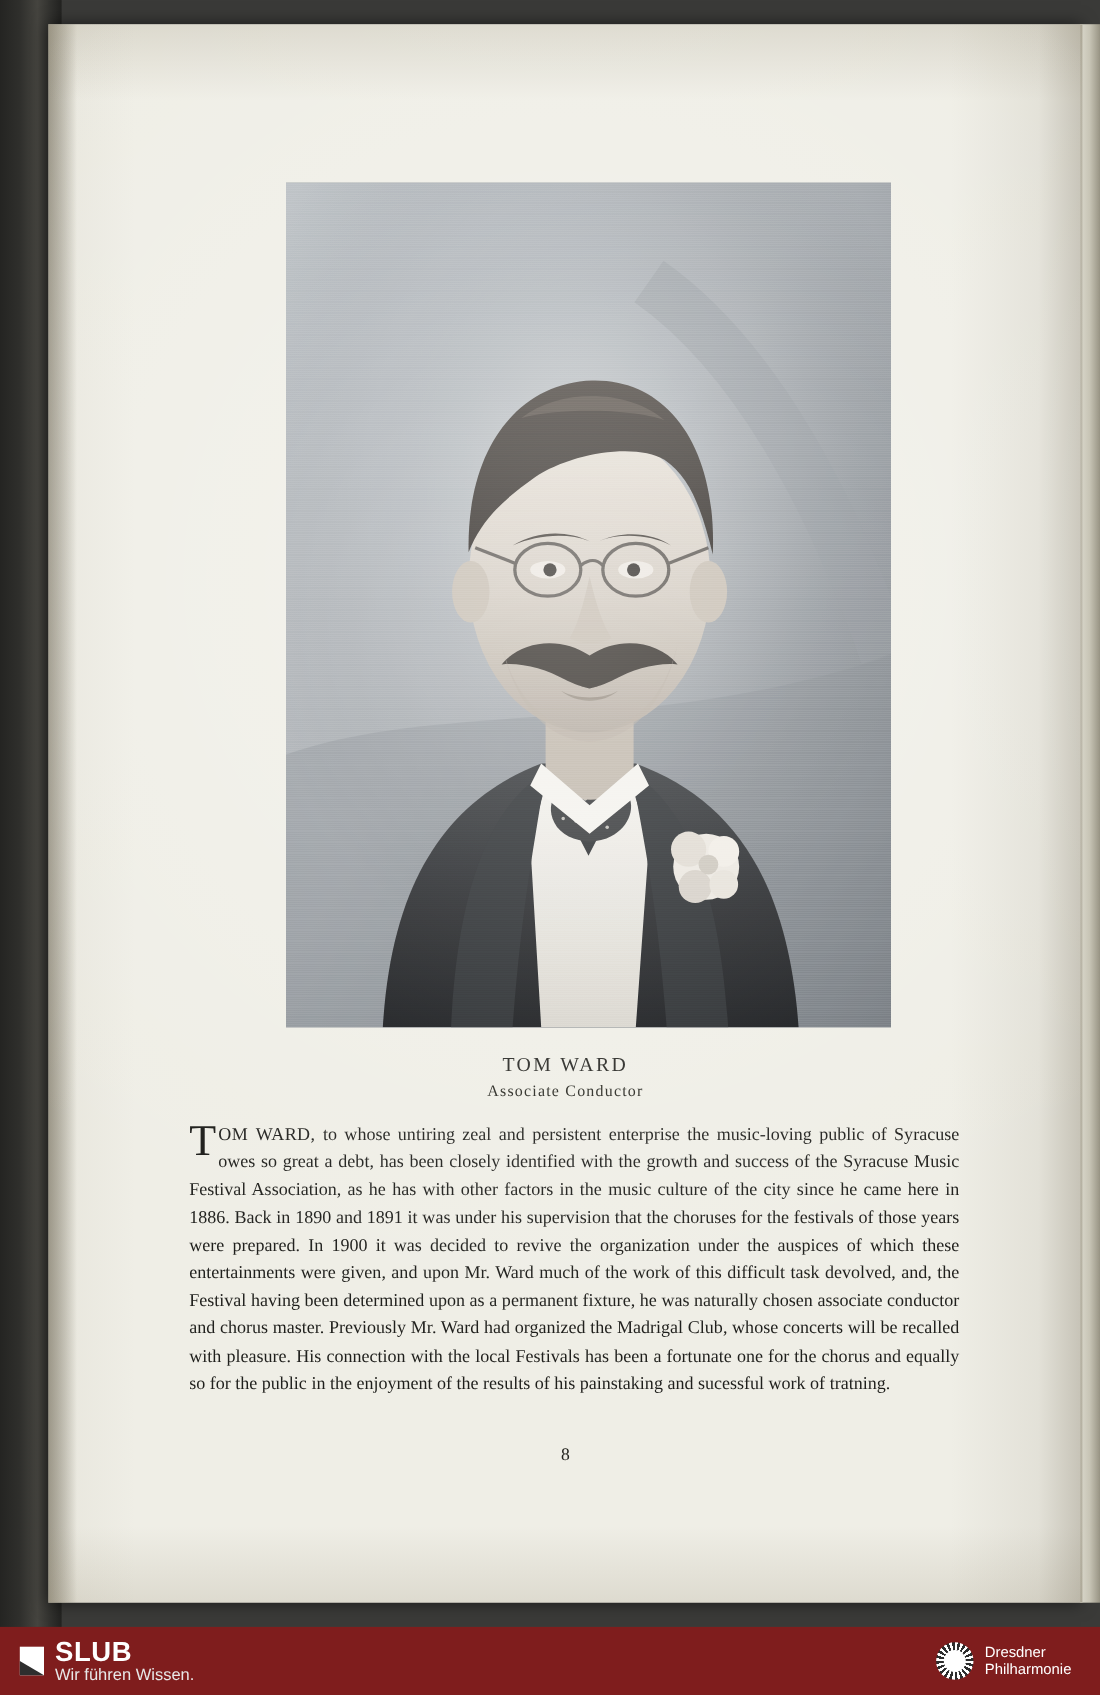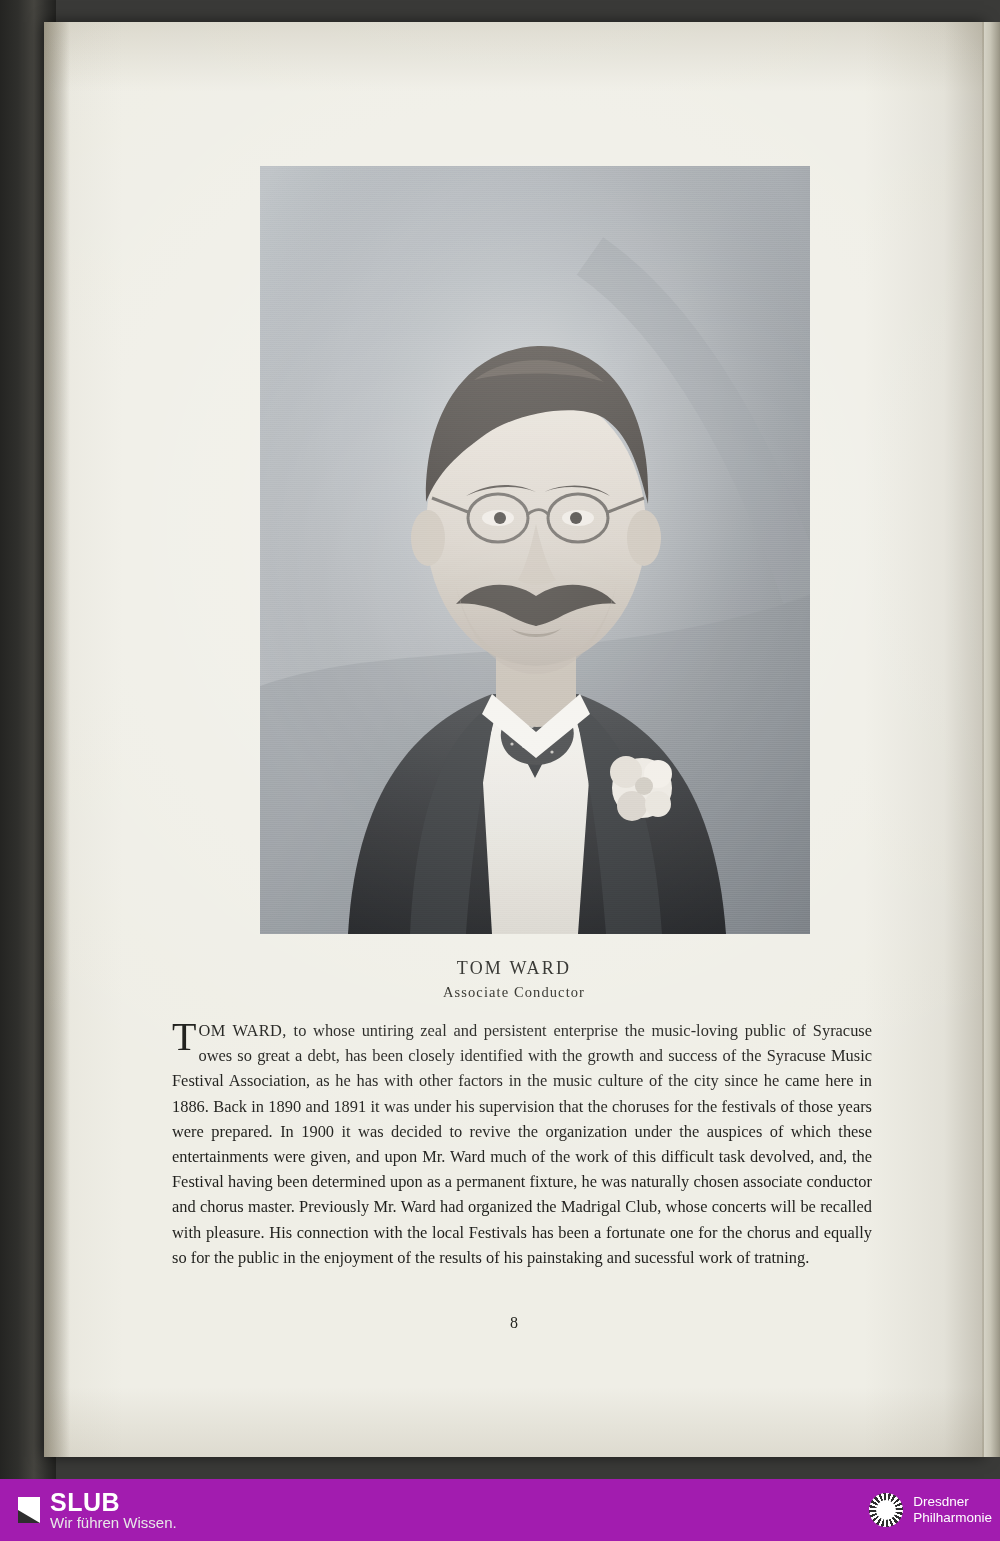--- a/index.html
+++ b/index.html
@@ -143,21 +143,21 @@
     font-family: "Liberation Serif", serif;
     font-size: 16px;
     color: #24241f;
   }
 
   
   .footer-bar {
     position: absolute;
     left: 0; right: 0; bottom: 0;
     height: 62px;
-    background: #a21caf;
+    background: #7f1d1d;
     display: flex;
     align-items: center;
     justify-content: space-between;
   }
   .slub {
     display: flex;
     align-items: center;
     gap: 10px;
     padding-left: 18px;
   }
@@ -184,21 +184,21 @@
   }
   .slub-sub {
     font-family: "Liberation Sans", sans-serif;
     font-size: 15px;
     color: #e8e8e8;
   }
   .dp {
     display: flex;
     align-items: center;
     gap: 10px;
-    padding-right: 8px;
+    padding-right: 26px;
   }
   .dp-mark {
     width: 34px; height: 34px;
     border-radius: 50%;
     background:
       repeating-conic-gradient(from 0deg, #ffffff 0deg 9deg, #2e2e2e 9deg 18deg);
     position: relative;
   }
   .dp-mark:after {
     content: "";

